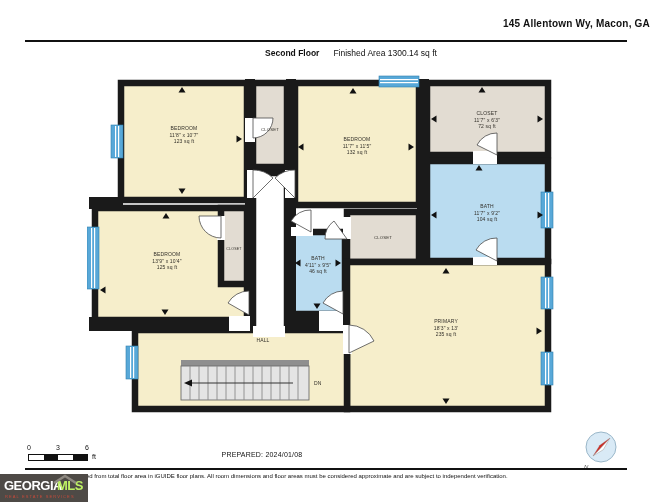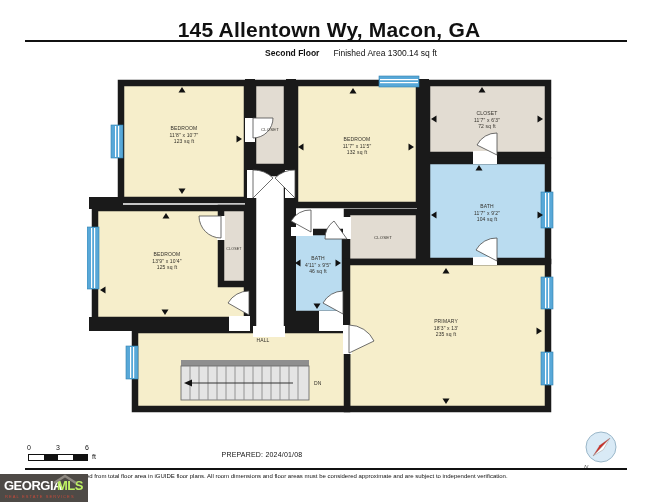--- a/index.html
+++ b/index.html
@@ -1,20 +1,20 @@
 <!DOCTYPE html>
 <html><head>
 <meta charset="utf-8">
 <style>
   html,body{margin:0;padding:0;background:#fff;}
   #page{position:relative;width:650px;height:502px;background:#fff;overflow:hidden;
         font-family:"Liberation Sans",sans-serif;color:#111;}
   .abs{position:absolute;}
-  #title{top:18px;left:0;width:100%;text-align:center;padding-left:8px;box-sizing:border-box;
-         font-size:21px;font-weight:bold;letter-spacing:.2px;}
+  #title{top:18px;left:0;width:100%;text-align:right;padding-left:8px;box-sizing:border-box;
+         font-size:10px;font-weight:bold;letter-spacing:.2px;}
   #rule1{top:40px;left:25px;width:602px;height:2px;background:#111;}
   #subheader{top:48px;left:0;width:100%;text-align:center;padding-left:52px;box-sizing:border-box;font-size:8.5px;}
   #subheader .fl{font-weight:bold;margin-right:14px;}
   #plan{left:87px;top:75px;}
   .wall{stroke:#1a1a1a;stroke-width:6.5;}
   .beige{fill:#f6eecb;} .grey{fill:#e2dcd2;} .blue{fill:#badcf0;} .white{fill:#ffffff;}
   .filler{fill:#1a1a1a;stroke:none;}
   .gap{fill:#ffffff;stroke:none;}
   .wedge{fill:#ffffff;stroke:#4a4a4a;stroke-width:.8;}
   .win{fill:#58a8d8;stroke:#2f7fae;stroke-width:.6;}

